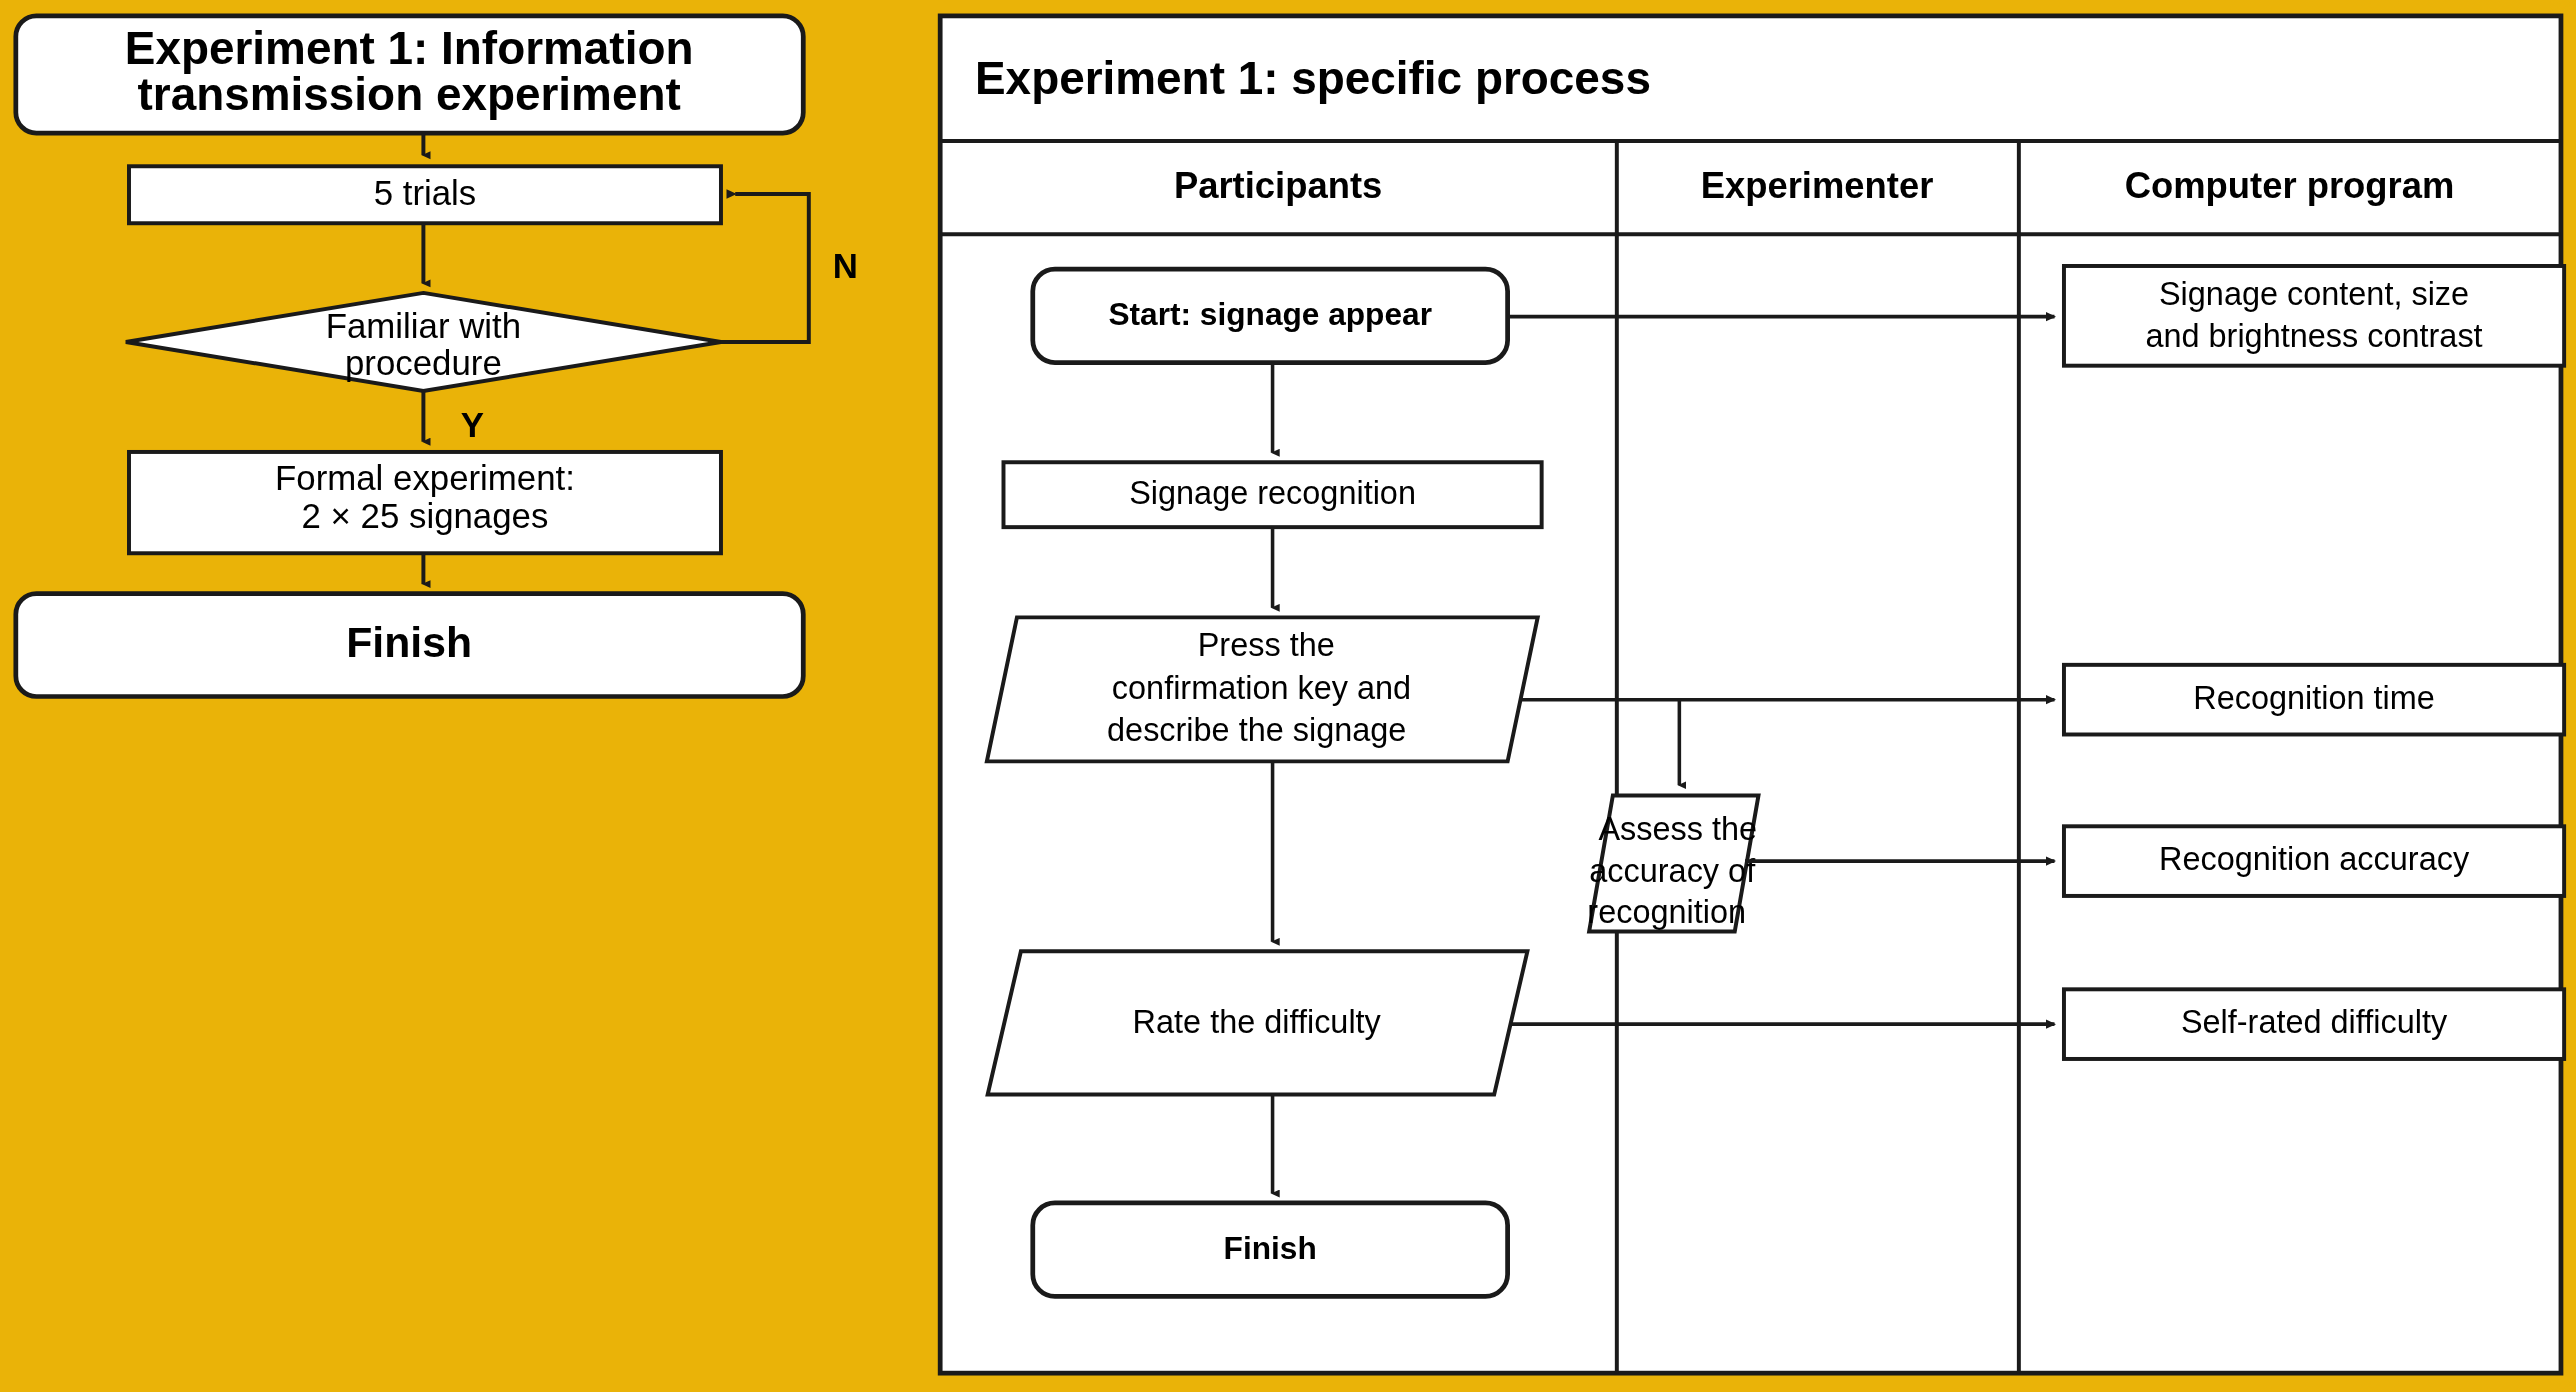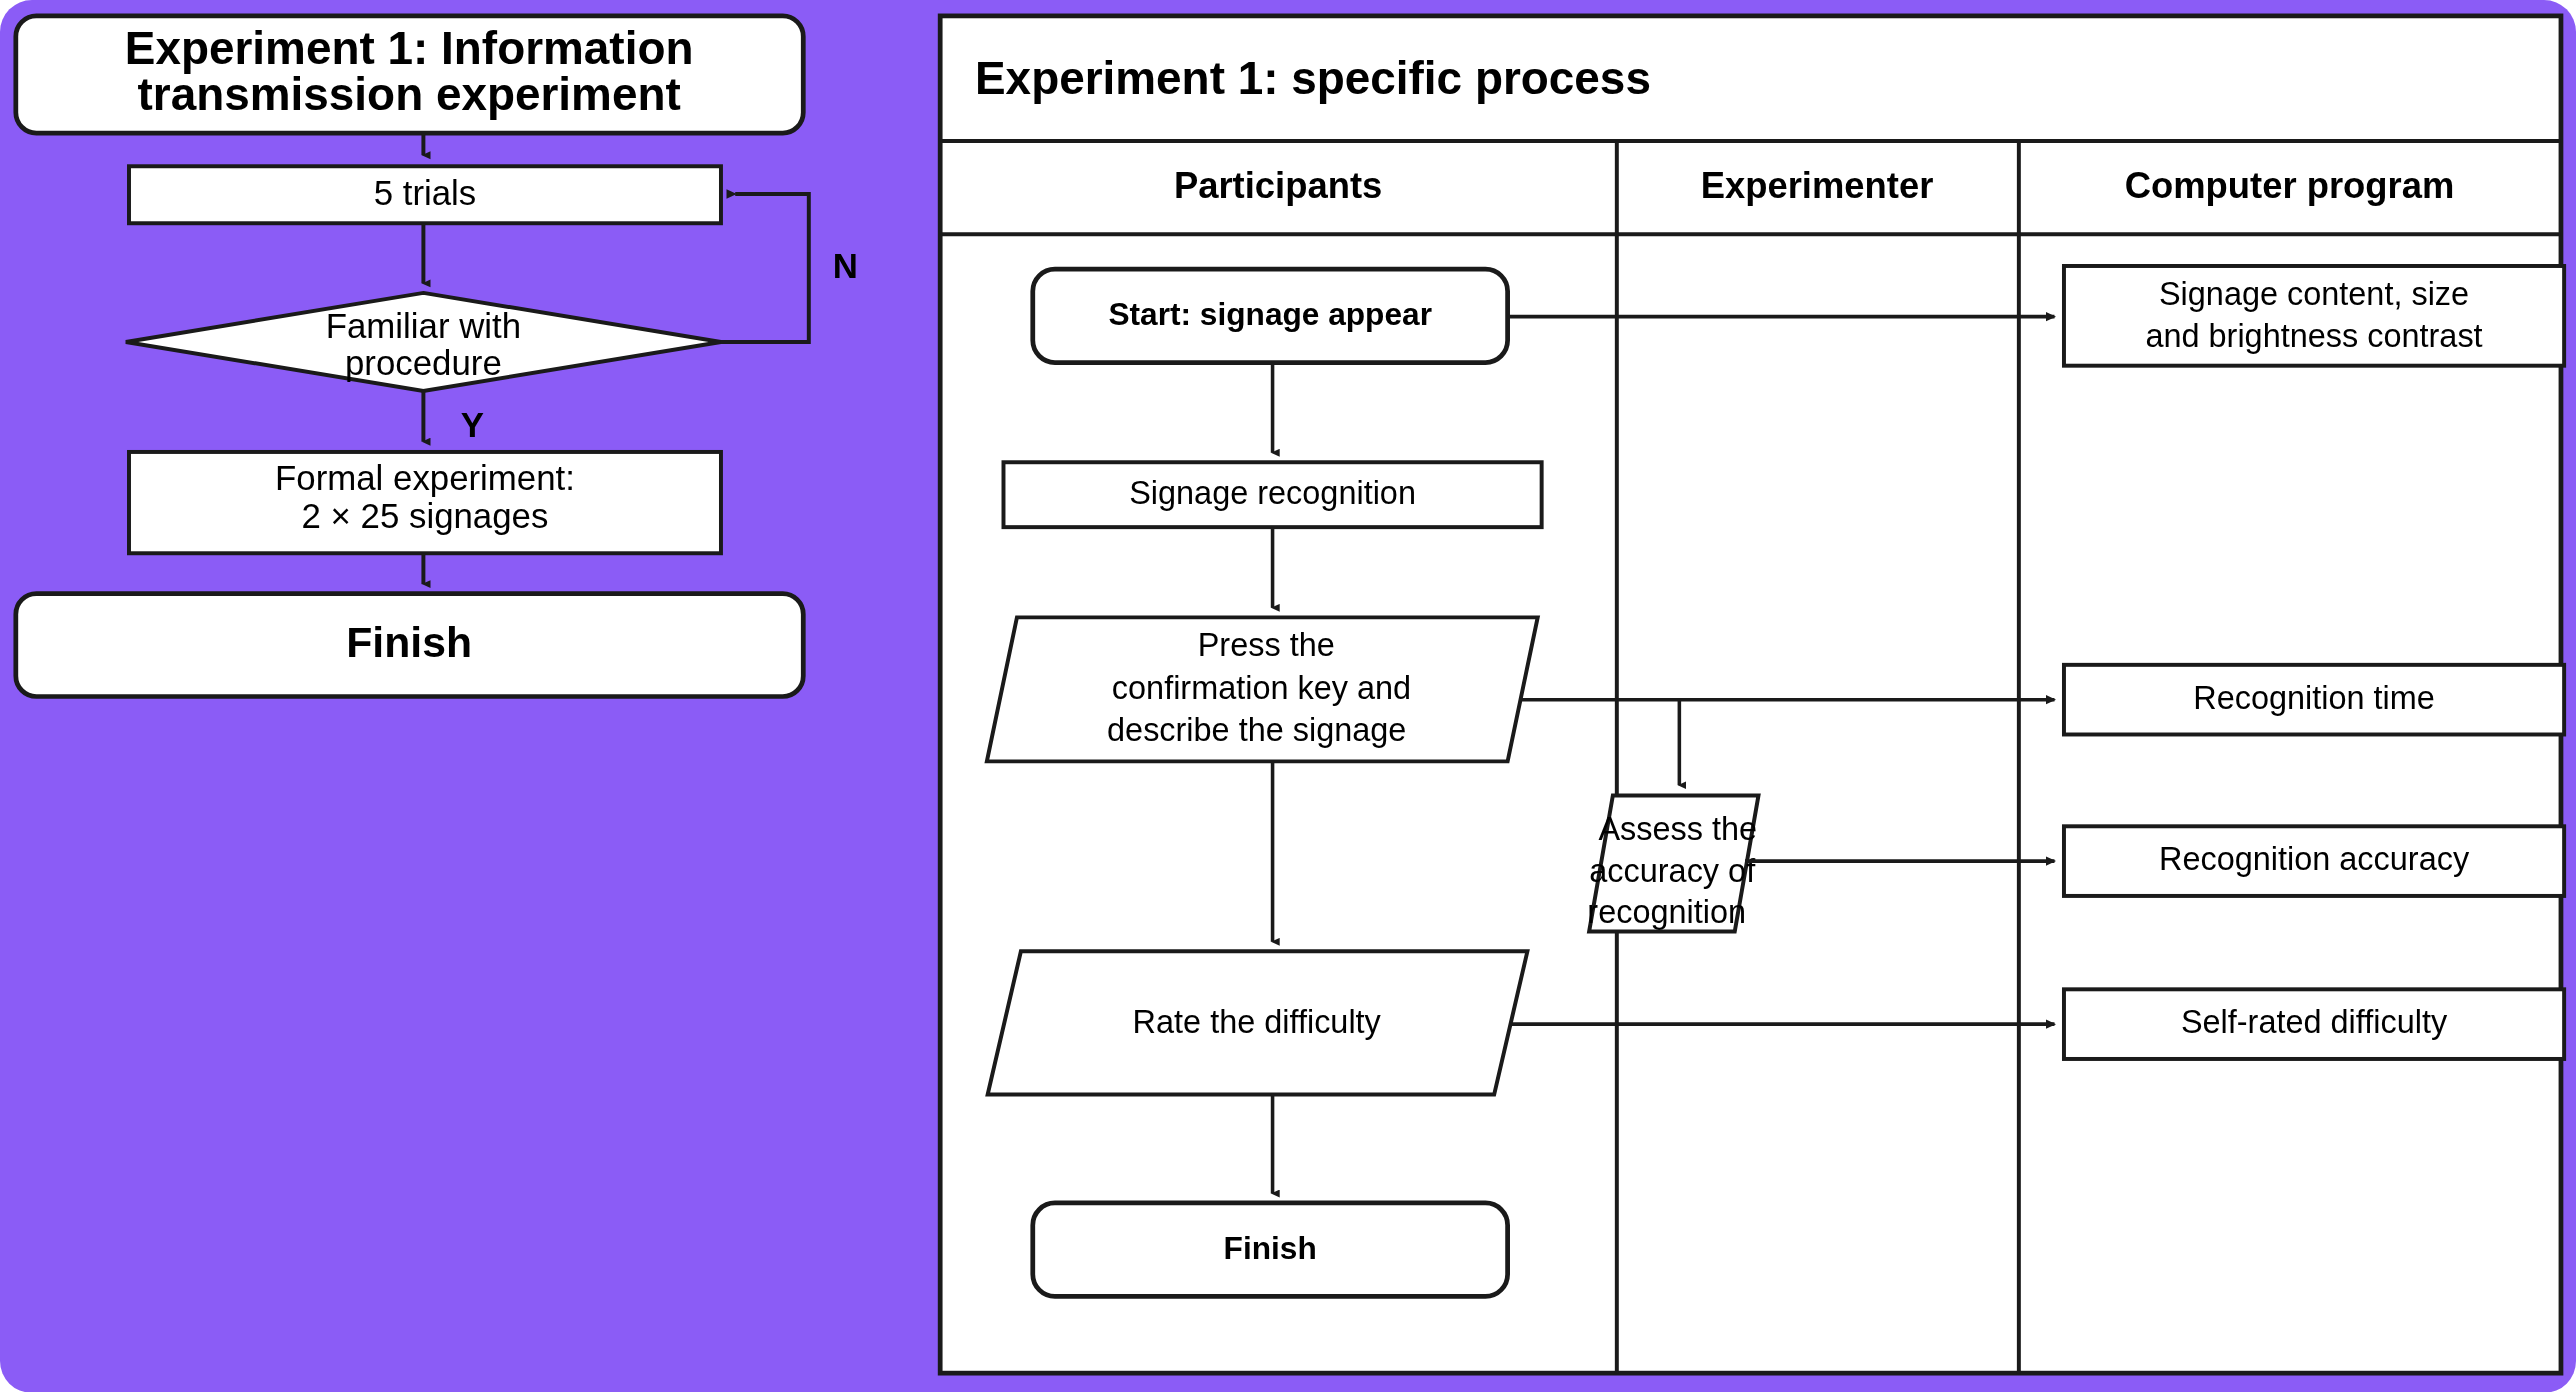--- a/index.html
+++ b/index.html
@@ -10,22 +10,21 @@
   body {
     width: 2576px;
     height: 1393px;
     font-family: "Liberation Sans", sans-serif;
     overflow: hidden;
   }
   #root {
     position: relative;
     width: 2576px;
     height: 1393px;
-    background: #8b5cf6;
-    border-radius: 32px;
+    background: #eab308;
   }
   svg.figure {
     display: block;
     width: 2576px;
     height: 1393px;
   }
   .stroke-thick { stroke: #1a1a1a; stroke-width: 6; fill: #ffffff; }
   .stroke-med   { stroke: #1a1a1a; stroke-width: 5; fill: #ffffff; }
   .conn        { stroke: #1a1a1a; stroke-width: 5; fill: none; }
   .conn-thin   { stroke: #1a1a1a; stroke-width: 4.5; fill: none; }

